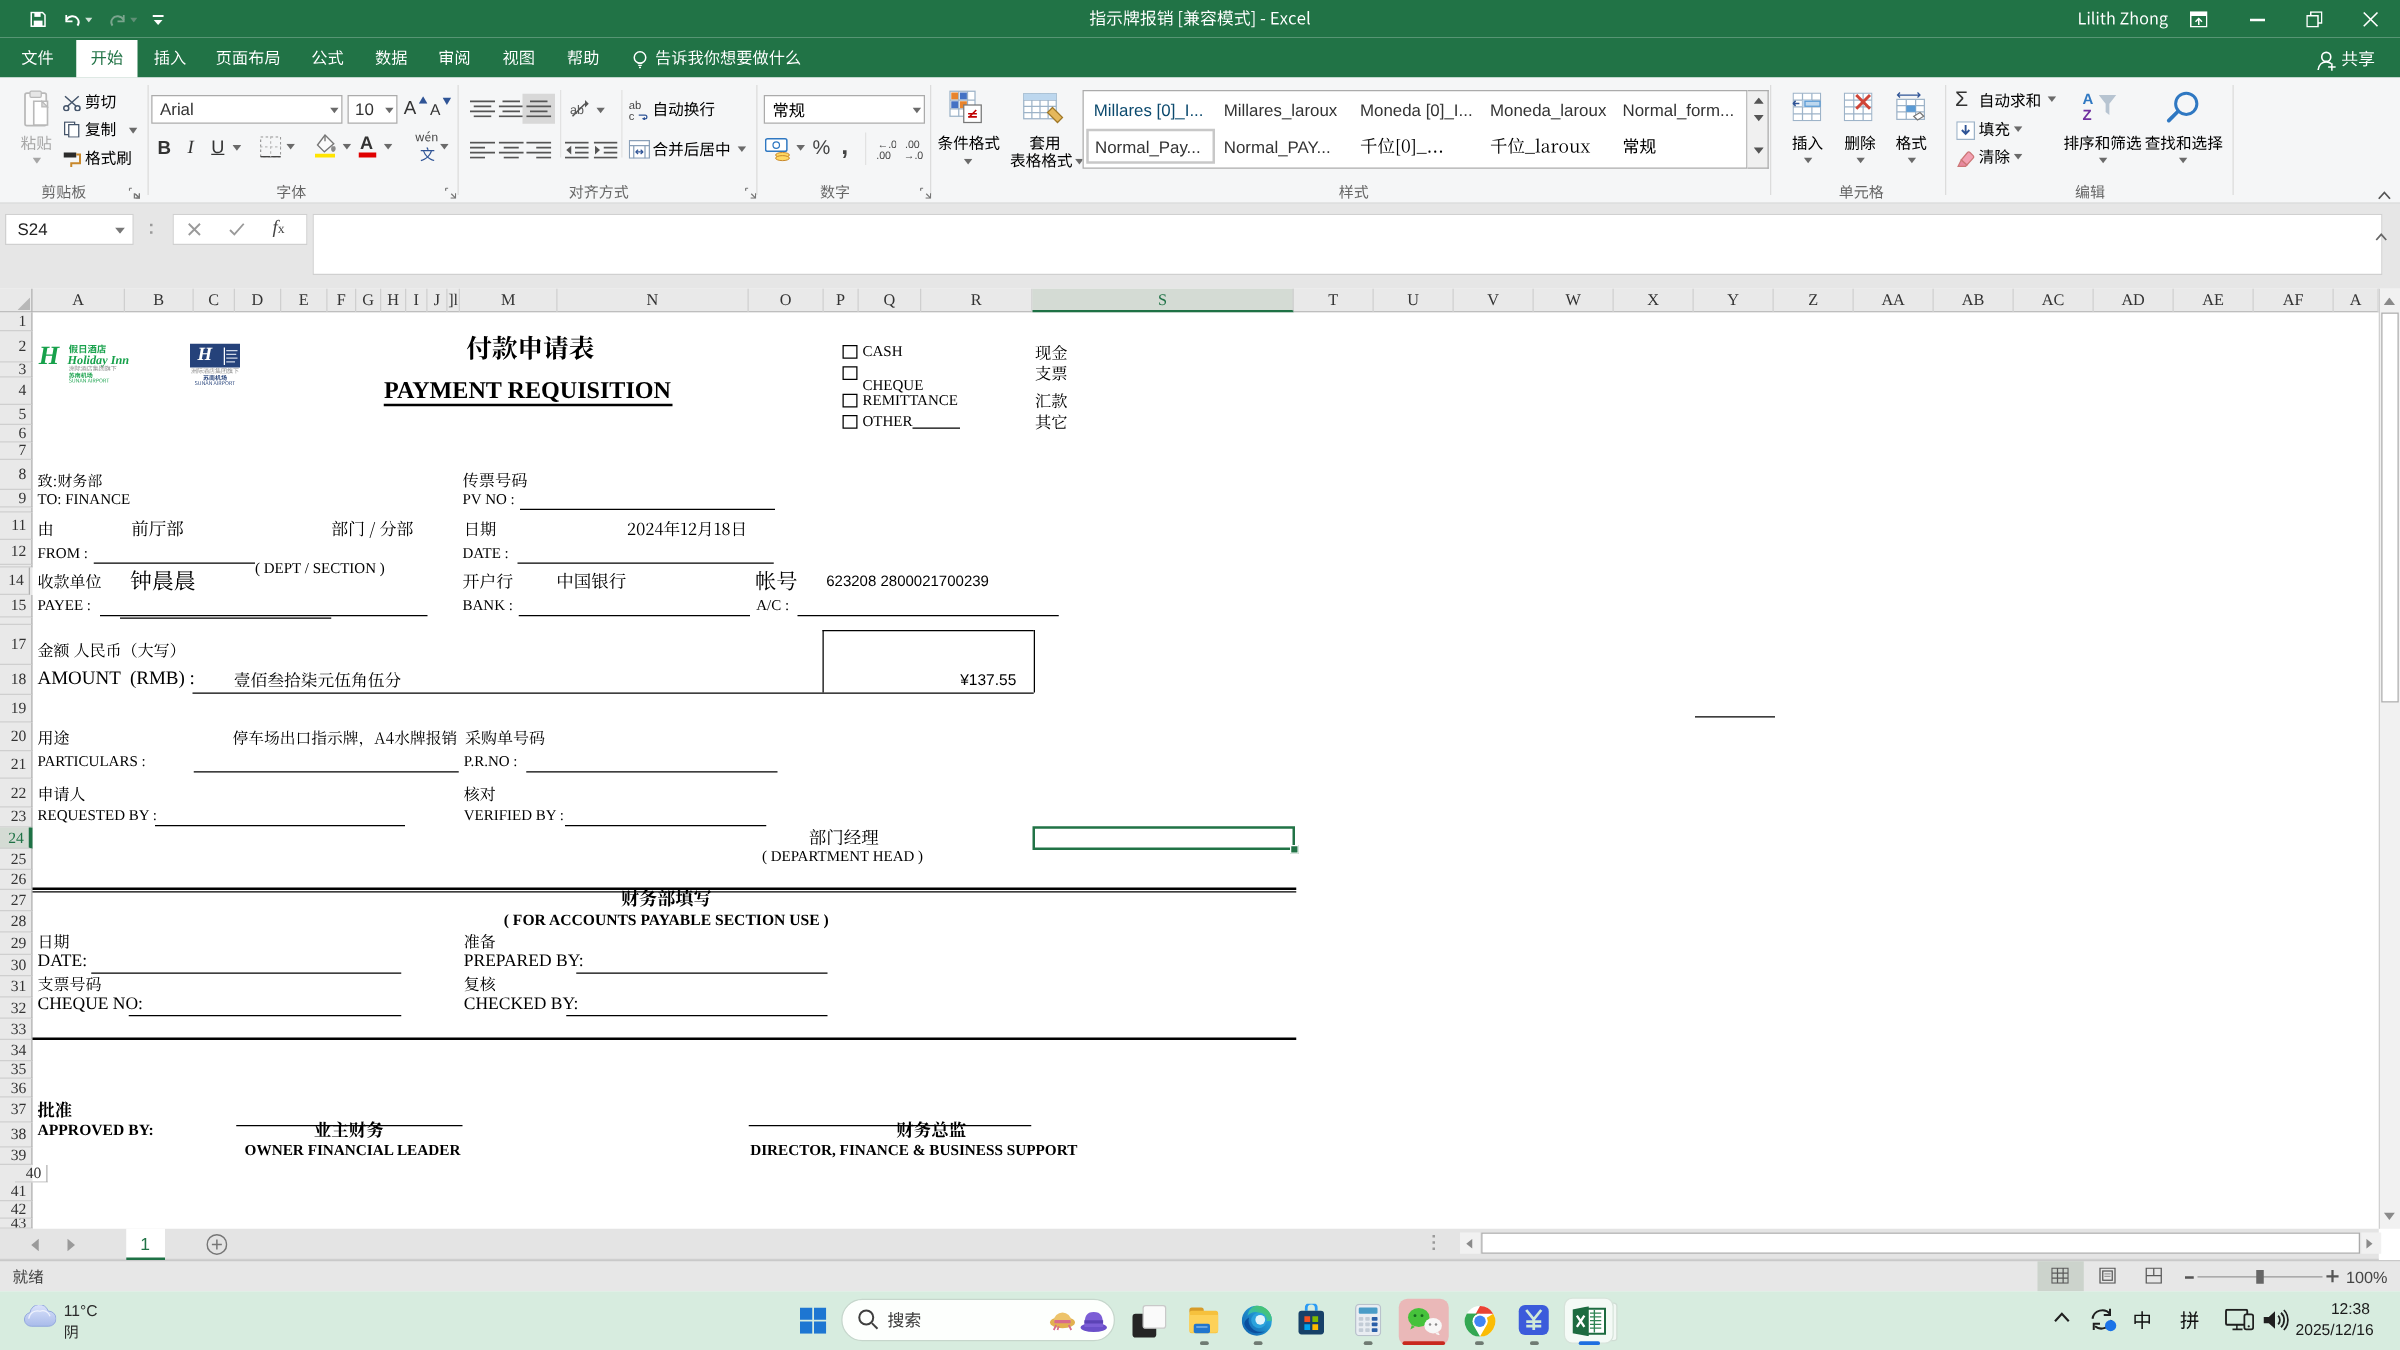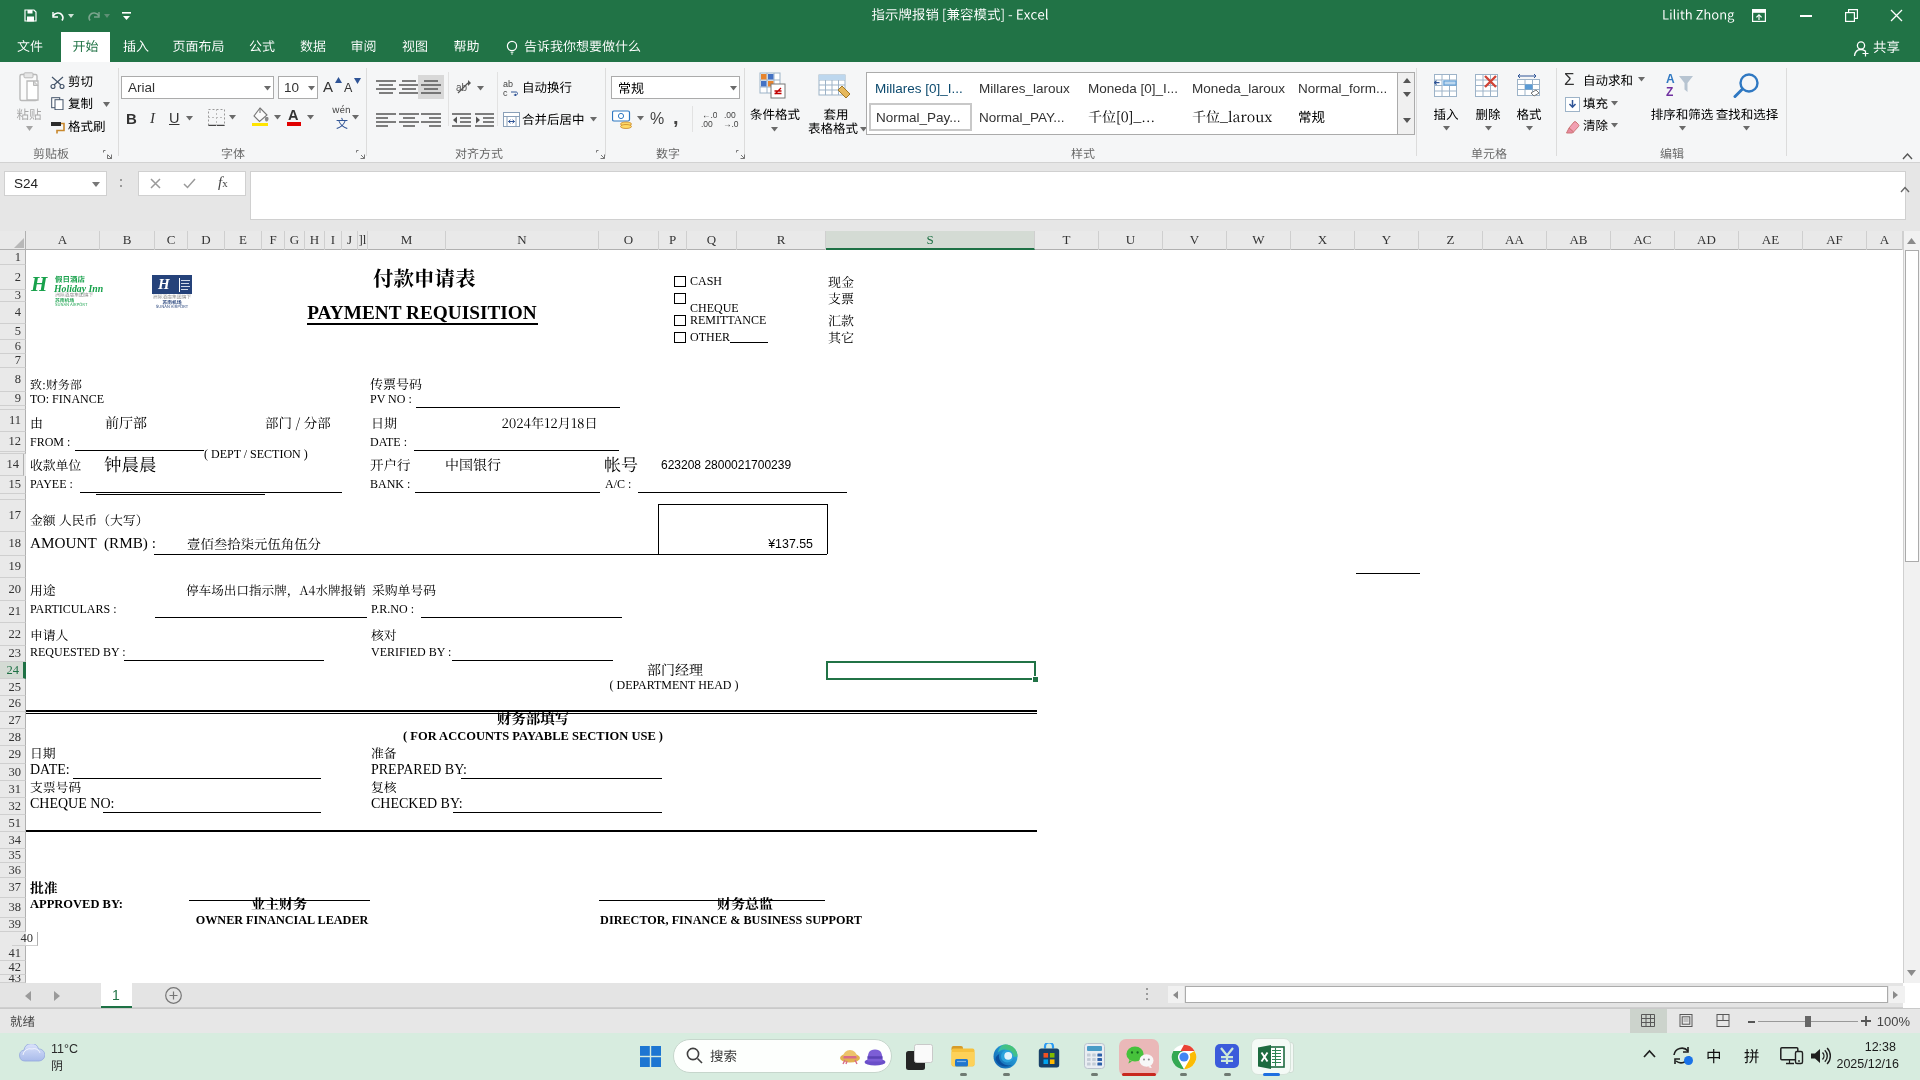--- a/index.html
+++ b/index.html
@@ -409,21 +409,21 @@
     <div style="position:absolute;left:0px;top:646px;width:26px;height:16px;border-bottom:1px solid #cfcfcf;border-right:1px solid #b0b0b0;overflow:hidden;font:12.5px/15px Liberation Serif,serif;text-align:right;padding-right:4px;color:#333;">23</div>
     <div style="position:absolute;left:0px;top:662px;width:26px;height:17px;border-bottom:1px solid #cfcfcf;border-right:3px solid #1e7145;overflow:hidden;font:12.5px/16px Liberation Serif,serif;text-align:right;padding-right:4px;color:#1e7145;background:#d4dbd4;">24</div>
     <div style="position:absolute;left:0px;top:679px;width:26px;height:17px;border-bottom:1px solid #cfcfcf;border-right:1px solid #b0b0b0;overflow:hidden;font:12.5px/16px Liberation Serif,serif;text-align:right;padding-right:4px;color:#333;">25</div>
     <div style="position:absolute;left:0px;top:696px;width:26px;height:16px;border-bottom:1px solid #cfcfcf;border-right:1px solid #b0b0b0;overflow:hidden;font:12.5px/15px Liberation Serif,serif;text-align:right;padding-right:4px;color:#333;">26</div>
     <div style="position:absolute;left:0px;top:712px;width:26px;height:17px;border-bottom:1px solid #cfcfcf;border-right:1px solid #b0b0b0;overflow:hidden;font:12.5px/16px Liberation Serif,serif;text-align:right;padding-right:4px;color:#333;">27</div>
     <div style="position:absolute;left:0px;top:729px;width:26px;height:17px;border-bottom:1px solid #cfcfcf;border-right:1px solid #b0b0b0;overflow:hidden;font:12.5px/16px Liberation Serif,serif;text-align:right;padding-right:4px;color:#333;">28</div>
     <div style="position:absolute;left:0px;top:746px;width:26px;height:18px;border-bottom:1px solid #cfcfcf;border-right:1px solid #b0b0b0;overflow:hidden;font:12.5px/17px Liberation Serif,serif;text-align:right;padding-right:4px;color:#333;">29</div>
     <div style="position:absolute;left:0px;top:764px;width:26px;height:17px;border-bottom:1px solid #cfcfcf;border-right:1px solid #b0b0b0;overflow:hidden;font:12.5px/16px Liberation Serif,serif;text-align:right;padding-right:4px;color:#333;">30</div>
     <div style="position:absolute;left:0px;top:781px;width:26px;height:17px;border-bottom:1px solid #cfcfcf;border-right:1px solid #b0b0b0;overflow:hidden;font:12.5px/16px Liberation Serif,serif;text-align:right;padding-right:4px;color:#333;">31</div>
     <div style="position:absolute;left:0px;top:798px;width:26px;height:17px;border-bottom:1px solid #cfcfcf;border-right:1px solid #b0b0b0;overflow:hidden;font:12.5px/16px Liberation Serif,serif;text-align:right;padding-right:4px;color:#333;">32</div>
-    <div style="position:absolute;left:0px;top:815px;width:26px;height:17px;border-bottom:1px solid #cfcfcf;border-right:1px solid #b0b0b0;overflow:hidden;font:12.5px/16px Liberation Serif,serif;text-align:right;padding-right:4px;color:#333;">51</div>
+    <div style="position:absolute;left:0px;top:815px;width:26px;height:17px;border-bottom:1px solid #cfcfcf;border-right:1px solid #b0b0b0;overflow:hidden;font:12.5px/16px Liberation Serif,serif;text-align:right;padding-right:4px;color:#333;">33</div>
     <div style="position:absolute;left:0px;top:832px;width:26px;height:17px;border-bottom:1px solid #cfcfcf;border-right:1px solid #b0b0b0;overflow:hidden;font:12.5px/16px Liberation Serif,serif;text-align:right;padding-right:4px;color:#333;">34</div>
     <div style="position:absolute;left:0px;top:849px;width:26px;height:14px;border-bottom:1px solid #cfcfcf;border-right:1px solid #b0b0b0;overflow:hidden;font:12.5px/13px Liberation Serif,serif;text-align:right;padding-right:4px;color:#333;">35</div>
     <div style="position:absolute;left:0px;top:863px;width:26px;height:15px;border-bottom:1px solid #cfcfcf;border-right:1px solid #b0b0b0;overflow:hidden;font:12.5px/14px Liberation Serif,serif;text-align:right;padding-right:4px;color:#333;">36</div>
     <div style="position:absolute;left:0px;top:878px;width:26px;height:20px;border-bottom:1px solid #cfcfcf;border-right:1px solid #b0b0b0;overflow:hidden;font:12.5px/19px Liberation Serif,serif;text-align:right;padding-right:4px;color:#333;">37</div>
     <div style="position:absolute;left:0px;top:898px;width:26px;height:20px;border-bottom:1px solid #cfcfcf;border-right:1px solid #b0b0b0;overflow:hidden;font:12.5px/19px Liberation Serif,serif;text-align:right;padding-right:4px;color:#333;">38</div>
     <div style="position:absolute;left:0px;top:918px;width:26px;height:14px;border-bottom:1px solid #cfcfcf;border-right:1px solid #b0b0b0;overflow:hidden;font:12.5px/13px Liberation Serif,serif;text-align:right;padding-right:4px;color:#333;">39</div>
     <div style="position:absolute;left:12px;top:932px;width:26px;height:14px;border-bottom:1px solid #cfcfcf;border-right:1px solid #b0b0b0;overflow:hidden;font:12.5px/13px Liberation Serif,serif;text-align:right;padding-right:4px;color:#333;">40</div>
     <div style="position:absolute;left:0px;top:946px;width:26px;height:15px;border-bottom:1px solid #cfcfcf;border-right:1px solid #b0b0b0;overflow:hidden;font:12.5px/14px Liberation Serif,serif;text-align:right;padding-right:4px;color:#333;">41</div>
     <div style="position:absolute;left:0px;top:961px;width:26px;height:14px;border-bottom:1px solid #cfcfcf;border-right:1px solid #b0b0b0;overflow:hidden;font:12.5px/13px Liberation Serif,serif;text-align:right;padding-right:4px;color:#333;">42</div>
     <div style="position:absolute;left:0px;top:975px;width:26px;height:8px;border-bottom:1px solid #cfcfcf;border-right:1px solid #b0b0b0;overflow:hidden;font:12.5px/7px Liberation Serif,serif;text-align:right;padding-right:4px;color:#333;">43</div>

